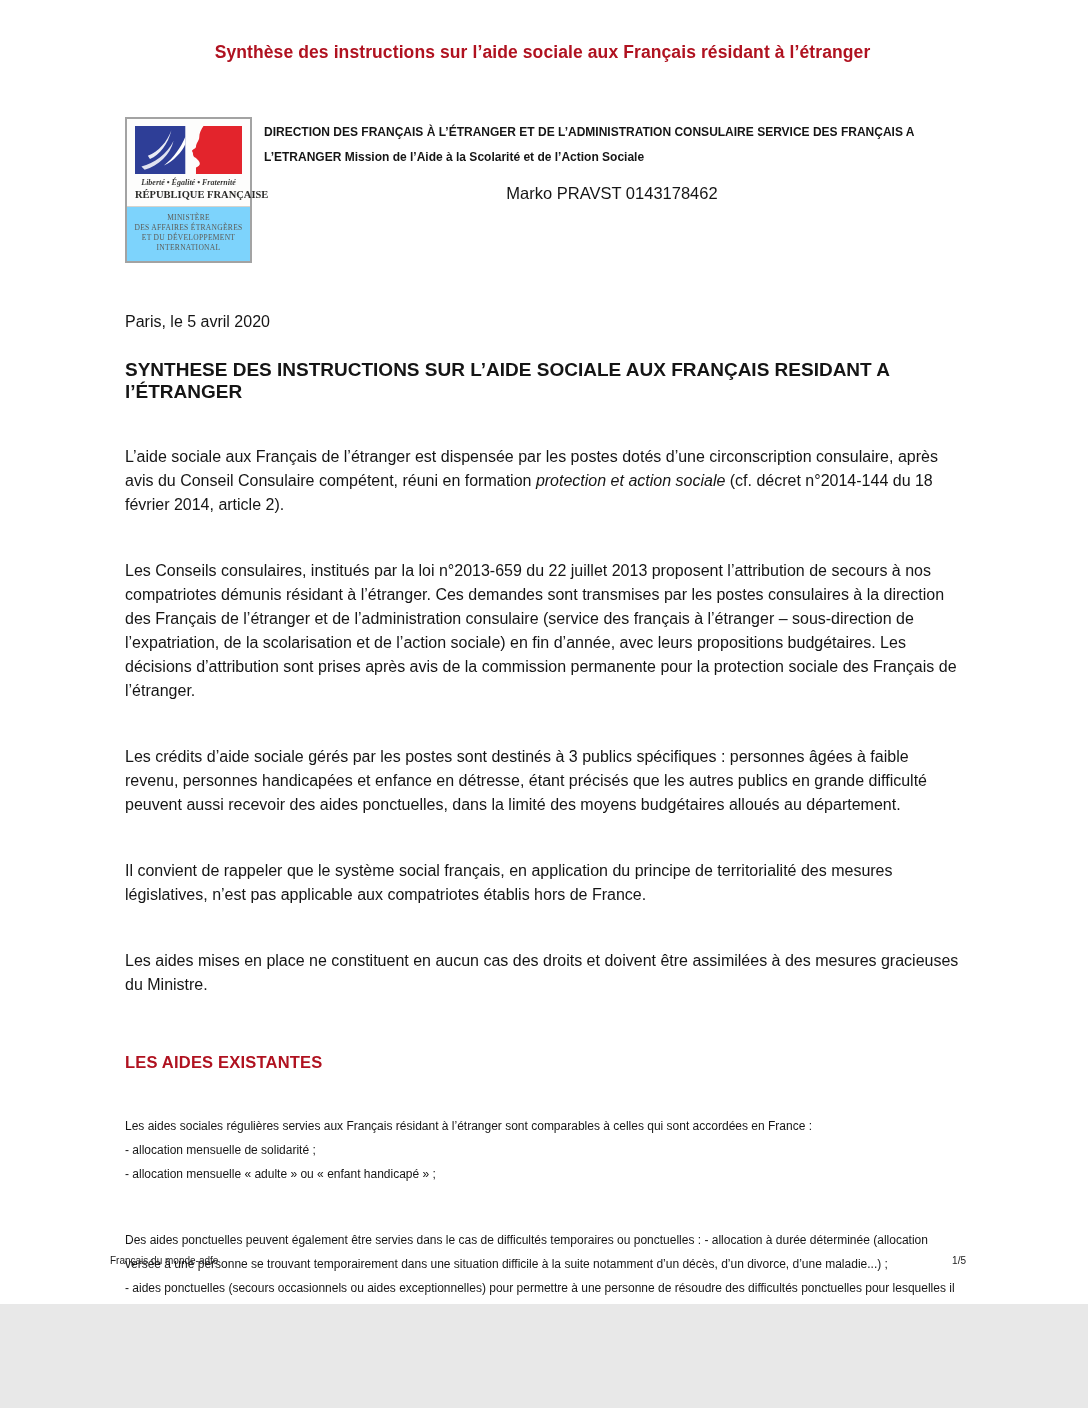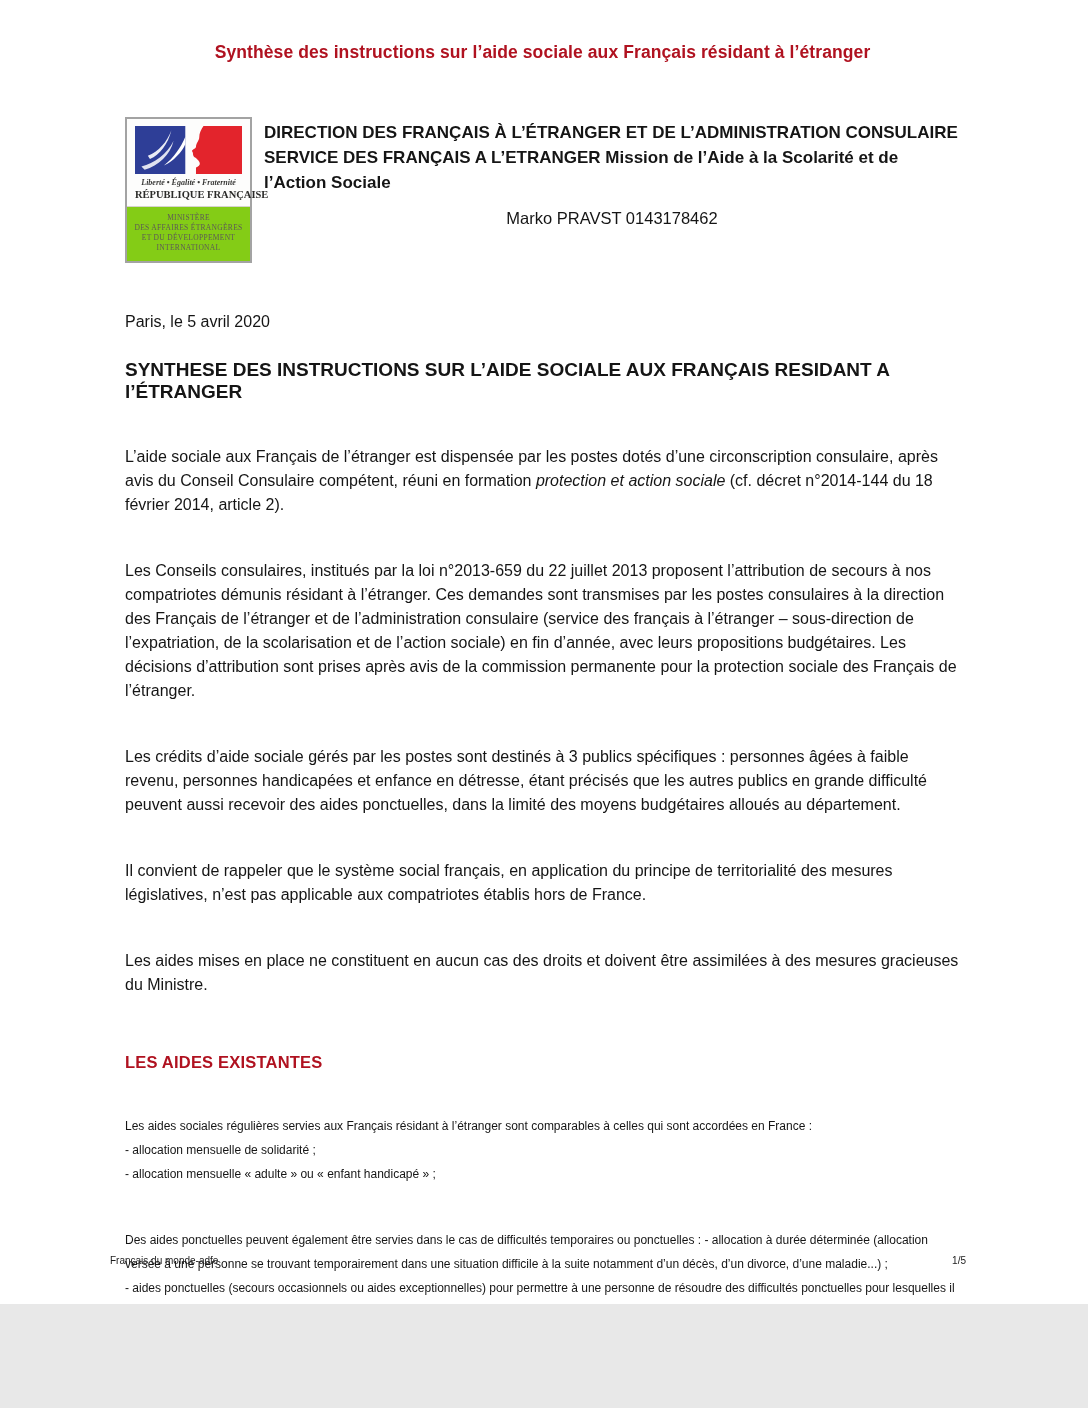--- a/index.html
+++ b/index.html
@@ -23,30 +23,30 @@
   .flag-svg { display:block; width:100%; height:48px; }
   .motto {
     font-family:"Liberation Serif", serif; font-style:italic; font-weight:bold;
     font-size:8px; color:#3a3a38; margin-top:4px; white-space:nowrap;
   }
   .republic {
     font-family:"Liberation Serif", serif; font-weight:bold; font-size:10.5px;
     color:#2b2b29; margin-top:2px; white-space:nowrap;
   }
   .ministry-box {
-    margin:6px -8px 0 -8px; border-top:1px solid #d6d3cc; background:#84cc16;
+    margin:6px -8px 0 -8px; border-top:1px solid #d6d3cc; background:#7dd3fc;
     padding:6px 2px 8px 2px;
   }
   .ministry-inner {
     font-family:"Liberation Serif", serif; font-size:7.5px; line-height:10px;
     color:#5d5b55; letter-spacing:0.3px;
   }
   
   .header-text { margin-left:12px; padding-top:3px; flex:1; }
-  .dept { font-weight:bold; font-size:17px; line-height:25px; }
+  .dept { font-weight:bold; font-size:12px; line-height:25px; }
   .contact { margin-top:14px; text-align:center; font-size:16.5px; }
   
   .date-line { margin-top:50px; font-size:16px; }
   .doc-heading { margin-top:28px; font-weight:bold; font-size:19px; }
   .para { margin-top:42px; font-size:16px; line-height:24px; }
   .para .it { font-style:italic; }
   .section-heading {
     margin-top:56px; font-weight:bold; font-size:16.5px; color:#b01220;
     letter-spacing:0.2px;
   }

